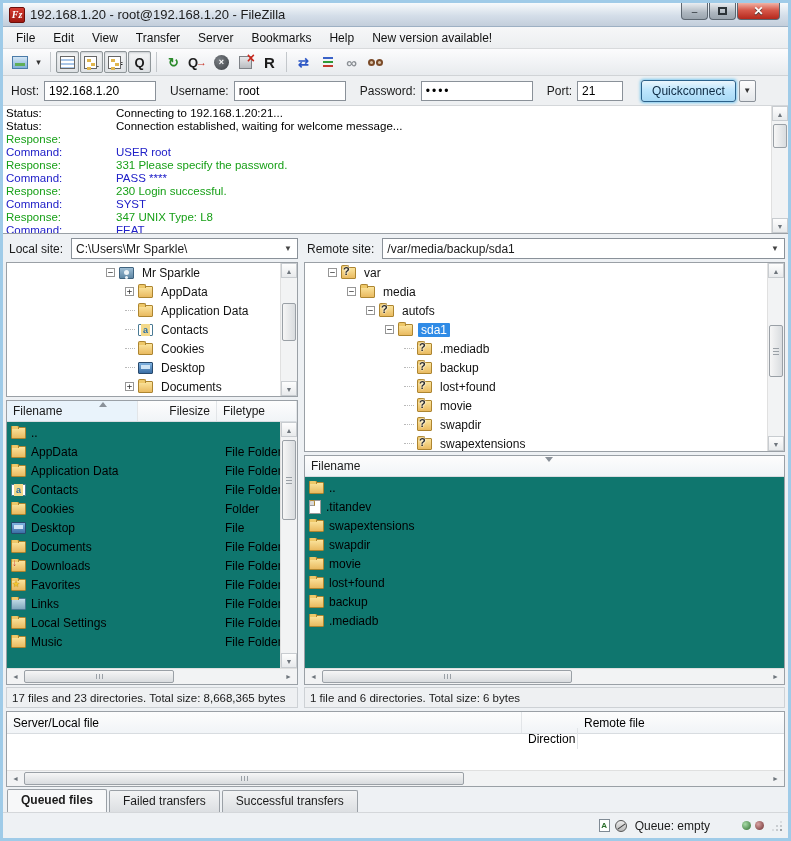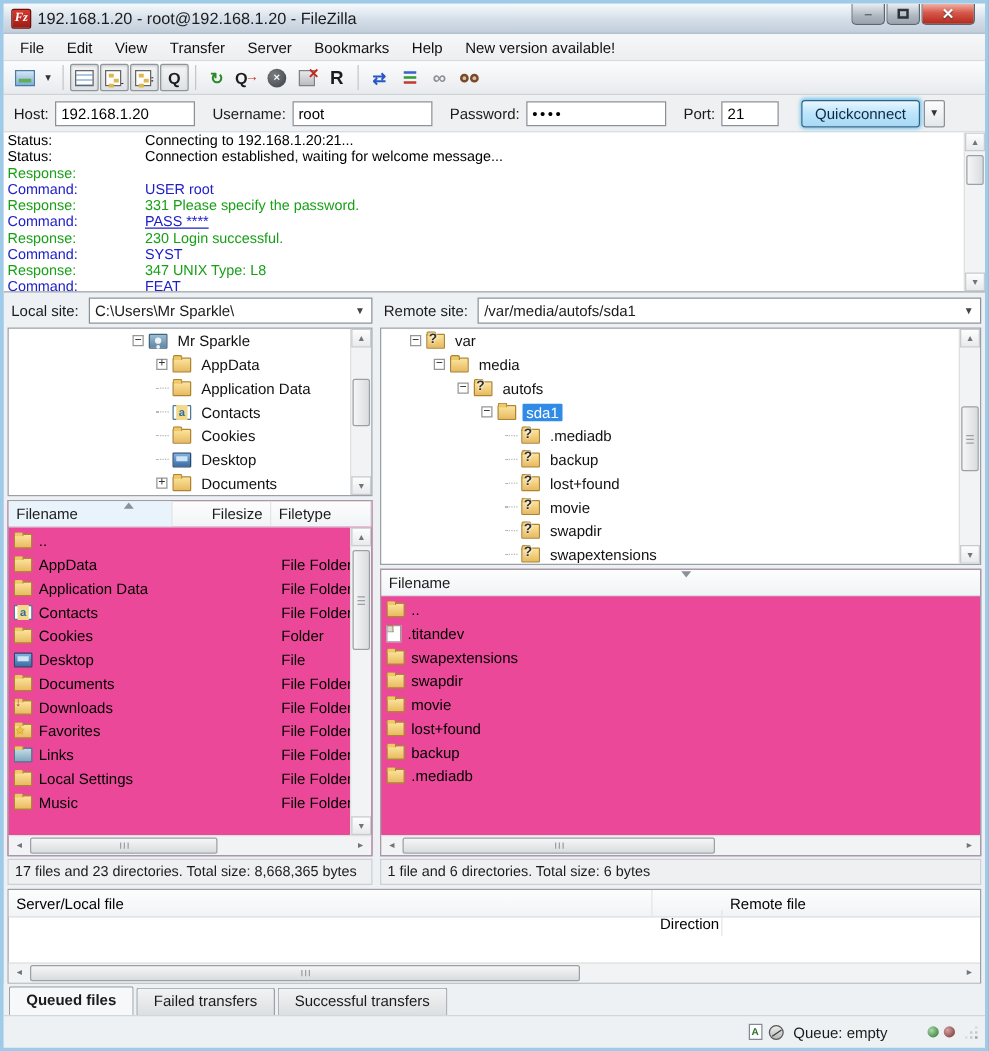--- a/index.html
+++ b/index.html
@@ -108,21 +108,21 @@
   .ficon.contacts { background:#fff; border-color:#4a7a94; }
   .ficon.contacts::before { display:none; }
   .ficon.contacts::after { content:'a'; position:absolute; left:2px; top:-1px; font:bold 9px/12px "Liberation Sans", sans-serif; color:#2a6ea5; background:#f3d98a; padding:0 2px; }
   .ficon.dl::after { content:'↓'; position:absolute; left:0px; top:-3px; font:bold 10px/10px "Liberation Sans", sans-serif; color:#c4381f; text-shadow:0 0 2px #fff; }
   .ficon.fav::after { content:'★'; position:absolute; left:0px; top:-1px; font-size:9px; line-height:10px; color:#f4c430; text-shadow:0 0 1px #7a5a00; }
   .ficon.links { background:linear-gradient(#c4dde8,#7fa8bd); border-color:#4a7a94; }
   .ficon.file { width:12px; height:14px; background:#fff; border:1px solid #9a9a9a; border-radius:0; }
   .ficon.file::before { content:''; position:absolute; right:-1px; top:-1px; width:4px; height:4px; background:#d9d9d9; border-left:1px solid #9a9a9a; border-bottom:1px solid #9a9a9a; }
 
   
-  .listbox { flex:1; margin-top:3px; border:1px solid #9aa0a6; background:#ec4899; display:flex; flex-direction:column; position:relative; min-height:0; }
+  .listbox { flex:1; margin-top:3px; border:1px solid #9aa0a6; background:#0f766e; display:flex; flex-direction:column; position:relative; min-height:0; }
   .listheader { height:21px; flex:none; display:flex; background:linear-gradient(#fdfdfd,#f1f4f7); border-bottom:1px solid #d8dce0; font-size:12px; color:#1b1b1b; position:relative; }
   .hcell { display:flex; align-items:center; padding:0 6px; border-right:1px solid #e2e5e8; height:100%; position:relative; }
   .hcell.sorted { background:#e9f3fb; }
   .col-name { width:131px; } .col-size { width:79px; justify-content:flex-end; } .col-type { flex:1; }
   .pane.right .col-name { flex:1; border-right:none; }
   .sort-arrow { position:absolute; top:1px; width:0; height:0; border-left:4px solid transparent; border-right:4px solid transparent; }
   .sort-asc { left:92px; border-bottom:5px solid #8a9199; }
   .sort-desc { left:50%; border-top:5px solid #8a9199; }
   .listrows { flex:1; overflow:hidden; position:relative; padding-top:1px; }
   .list-row { height:19px; display:flex; align-items:center; font-size:12px; white-space:nowrap; padding-left:4px; }
@@ -282,21 +282,21 @@
       <div class="log-row">
         <span class="log-label" style="color: rgb(32, 32, 200);">Command:</span>
         <span class="log-text" style="color: rgb(32, 32, 200); text-align: right;">USER root</span>
       </div>
       <div class="log-row">
         <span class="log-label" style="color: rgb(24, 160, 24);">Response:</span>
         <span class="log-text" style="color: rgb(24, 160, 24);">331 Please specify the password.</span>
       </div>
       <div class="log-row">
         <span class="log-label" style="color: rgb(32, 32, 200);">Command:</span>
-        <span class="log-text" style="color: rgb(32, 32, 200); text-decoration: underline;">PASS ****</span>
+        <span class="log-text" style="color: rgb(32, 32, 200);">PASS ****</span>
       </div>
       <div class="log-row">
         <span class="log-label" style="color: rgb(24, 160, 24);">Response:</span>
         <span class="log-text" style="color: rgb(24, 160, 24);">230 Login successful.</span>
       </div>
       <div class="log-row">
         <span class="log-label" style="color: rgb(32, 32, 200);">Command:</span>
         <span class="log-text" style="color: rgb(32, 32, 200);">SYST</span>
       </div>
       <div class="log-row">
@@ -482,21 +482,21 @@
       </div>
       <div class="panestatus">17 files and 23 directories. Total size: 8,668,365 bytes</div>
     </div>
 
     <div class="splitter"></div>
 
     <div class="pane right">
       <div class="siterow">
         <span class="site-label">Remote site:</span>
         <div class="site-combo">
-          <span>/var/media/autofs/sda1</span>
+          <span>/var/media/backup/sda1</span>
           <span class="combo-arrow">▼</span>
         </div>
       </div>
       <div class="treebox remote" id="remotetree">
         <div class="vscroll">
           <div class="vs-btn">▲</div>
           <div class="vs-thumb vs-grip" style="top:62px;height:52px;"></div>
           <div class="vs-btn down">▼</div>
         </div>
       <div class="tree-row" style="padding-left: 23px;">

